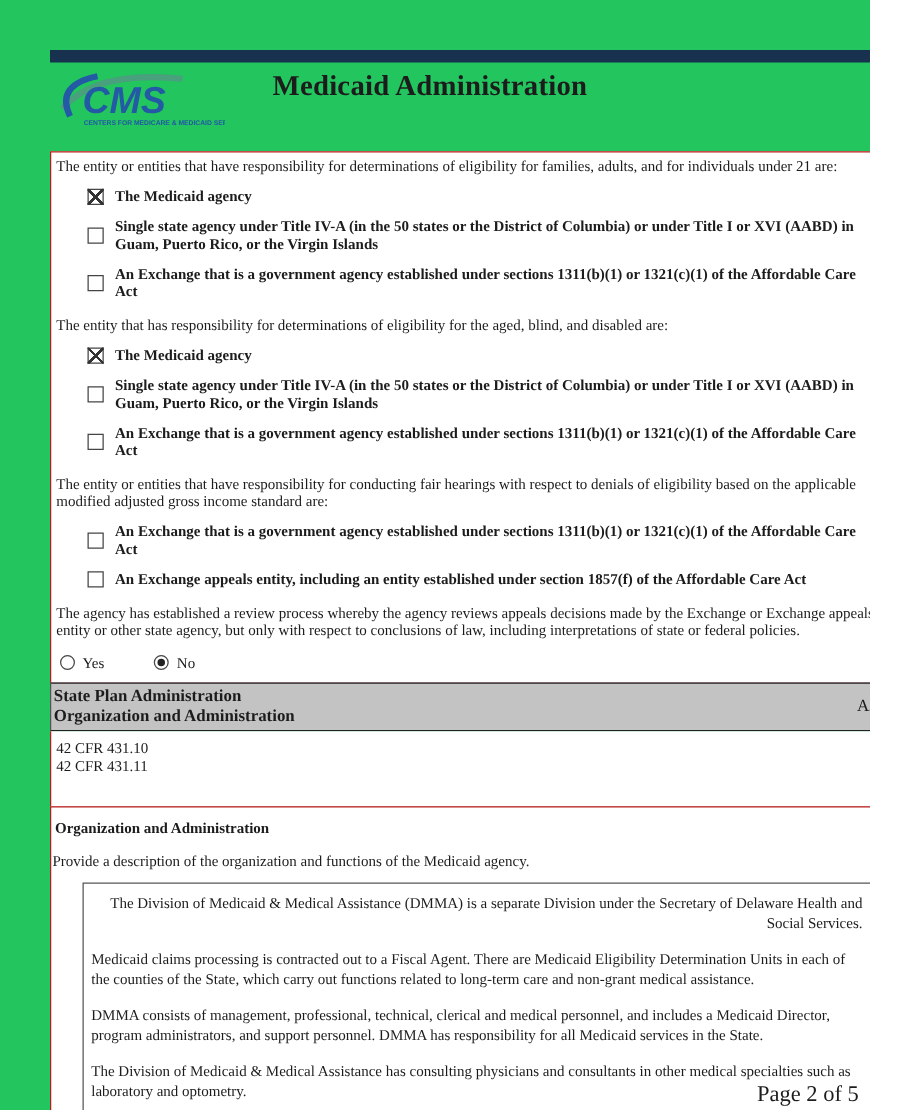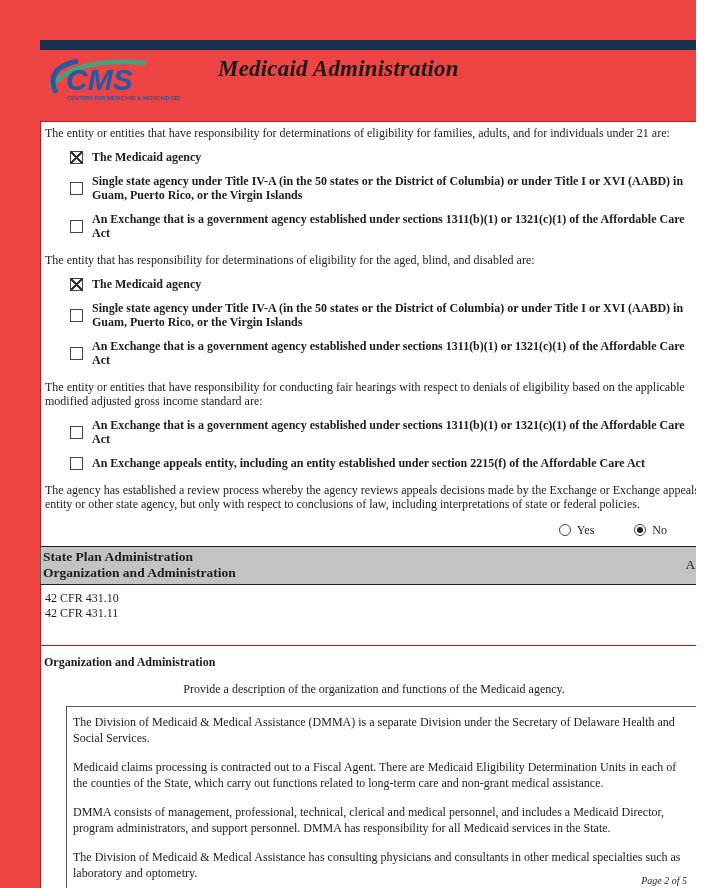--- a/index.html
+++ b/index.html
@@ -1,57 +1,57 @@
 <!DOCTYPE html>
 <html><head>
 <meta charset="utf-8">
 <style>
   html,body{margin:0;padding:0;}
   body{width:720px;height:888px;background:#ffffff;font-family:"Liberation Serif", serif;color:#1c1c1c;}
-  #page{position:relative;width:696px;height:888px;background:#ef4444;overflow:hidden;}
+  #page{position:relative;width:696px;height:888px;background:#22c55e;overflow:hidden;}
 
   
   #topbar{position:absolute;left:40px;top:40px;width:672px;height:10px;background:#17314f;}
   #logo{position:absolute;left:42px;top:56px;}
-  #doc-title{position:absolute;left:218px;top:56px;font-size:23px;font-weight:bold;letter-spacing:.2px;font-style:italic;}
+  #doc-title{position:absolute;left:218px;top:56px;font-size:23px;font-weight:bold;letter-spacing:.2px;}
 
   
   #main{position:absolute;left:40px;top:121px;width:671px;font-size:12px;line-height:14px;}
   .box{border:1px solid #b91c1c;background:#fff;}
   #boxA{padding:4px 3px 7px 3px;}
 
   .prompt{margin:13px 0 0 0;padding:0 1px;}
   #questions > .prompt:first-child{margin-top:0;}
   .opt-row{display:flex;align-items:center;margin:10px 0 0 26px;padding-right:14px;font-weight:bold;}
   .cb{position:relative;display:inline-block;width:11px;height:11px;border:1px solid #444;background:#fff;flex:0 0 auto;margin-right:9px;}
   .cb.checked::before{content:"";position:absolute;inset:-1px;
     background:linear-gradient(45deg,transparent 44%,#333 44%,#333 56%,transparent 56%),
                linear-gradient(135deg,transparent 44%,#333 44%,#333 56%,transparent 56%);}
-  #radio-row{margin:12px 0 2px 4px;display:flex;align-items:center;justify-content:flex-end;}
+  #radio-row{margin:12px 0 2px 4px;display:flex;align-items:center;}
   .radio{display:inline-flex;align-items:center;margin-right:40px;}
   .rc{width:10px;height:10px;border:1px solid #444;border-radius:50%;margin-right:6px;position:relative;flex:0 0 auto;background:#fff;}
   .rc.selected::after{content:"";position:absolute;inset:2px;background:#222;border-radius:50%;}
 
   
   #section-header{display:flex;justify-content:space-between;align-items:center;background:#c3c3c3;
     border:1px solid #555;border-top:1px solid #222;border-bottom:1px solid #222;margin-top:-1px;
     padding:2px 8px 3px 2px;}
   #section-header .lines{font-weight:bold;font-size:13.5px;line-height:16px;}
   #section-header .code{font-weight:normal;font-size:13.5px;}
 
   #boxB{border-top:none;padding:6px 4px 24px 4px;line-height:15px;}
   #boxC{margin-top:-1px;padding:0 0 2px 0;}
   #org-heading{font-weight:bold;padding:9px 4px 0 3px;}
-  #org-instruction{padding:13px 4px 0 1px;text-align:center;}
+  #org-instruction{padding:13px 4px 0 1px;}
   #response-box{margin:10px 13px 8px 25px;border:1px solid #555;padding:2px 6px 4px 6px;line-height:16px;}
   .para{margin:13px 0;}
-  .para:first-child{margin-top:5px;}
+  .para:first-child{margin-top:5px;text-align:right;}
   .para:last-child{margin-bottom:4px;}
 
-  #footer{position:absolute;right:9px;bottom:2px;font-size:10px;font-style:italic;}
+  #footer{position:absolute;right:9px;bottom:2px;font-size:18px;}
 </style>
 </head>
 <body>
 
 <div id="page">
 
   <div id="topbar"></div>
 
   <div id="logo">
     <svg width="138" height="48" viewBox="0 0 138 48">
@@ -94,21 +94,21 @@
             <span class="cb"></span>
             <span class="opt-label">An Exchange that is a government agency established under sections 1311(b)(1) or 1321(c)(1) of the Affordable Care Act</span>
           </div>
           <div class="prompt">The entity or entities that have responsibility for conducting fair hearings with respect to denials of eligibility based on the applicable modified adjusted gross income standard are:</div>
           <div class="opt-row">
             <span class="cb"></span>
             <span class="opt-label">An Exchange that is a government agency established under sections 1311(b)(1) or 1321(c)(1) of the Affordable Care Act</span>
           </div>
           <div class="opt-row">
             <span class="cb"></span>
-            <span class="opt-label">An Exchange appeals entity, including an entity established under section 2215(f) of the Affordable Care Act</span>
+            <span class="opt-label">An Exchange appeals entity, including an entity established under section 1857(f) of the Affordable Care Act</span>
           </div>
         </div>
       <div class="prompt">The agency has established a review process whereby the agency reviews appeals decisions made by the Exchange or Exchange appeals entity or other state agency, but only with respect to conclusions of law, including interpretations of state or federal policies.</div>
       <div id="radio-row">
           <span class="radio">
             <span class="rc"></span>
             <span>Yes</span>
           </span>
           <span class="radio">
             <span class="rc selected"></span>

